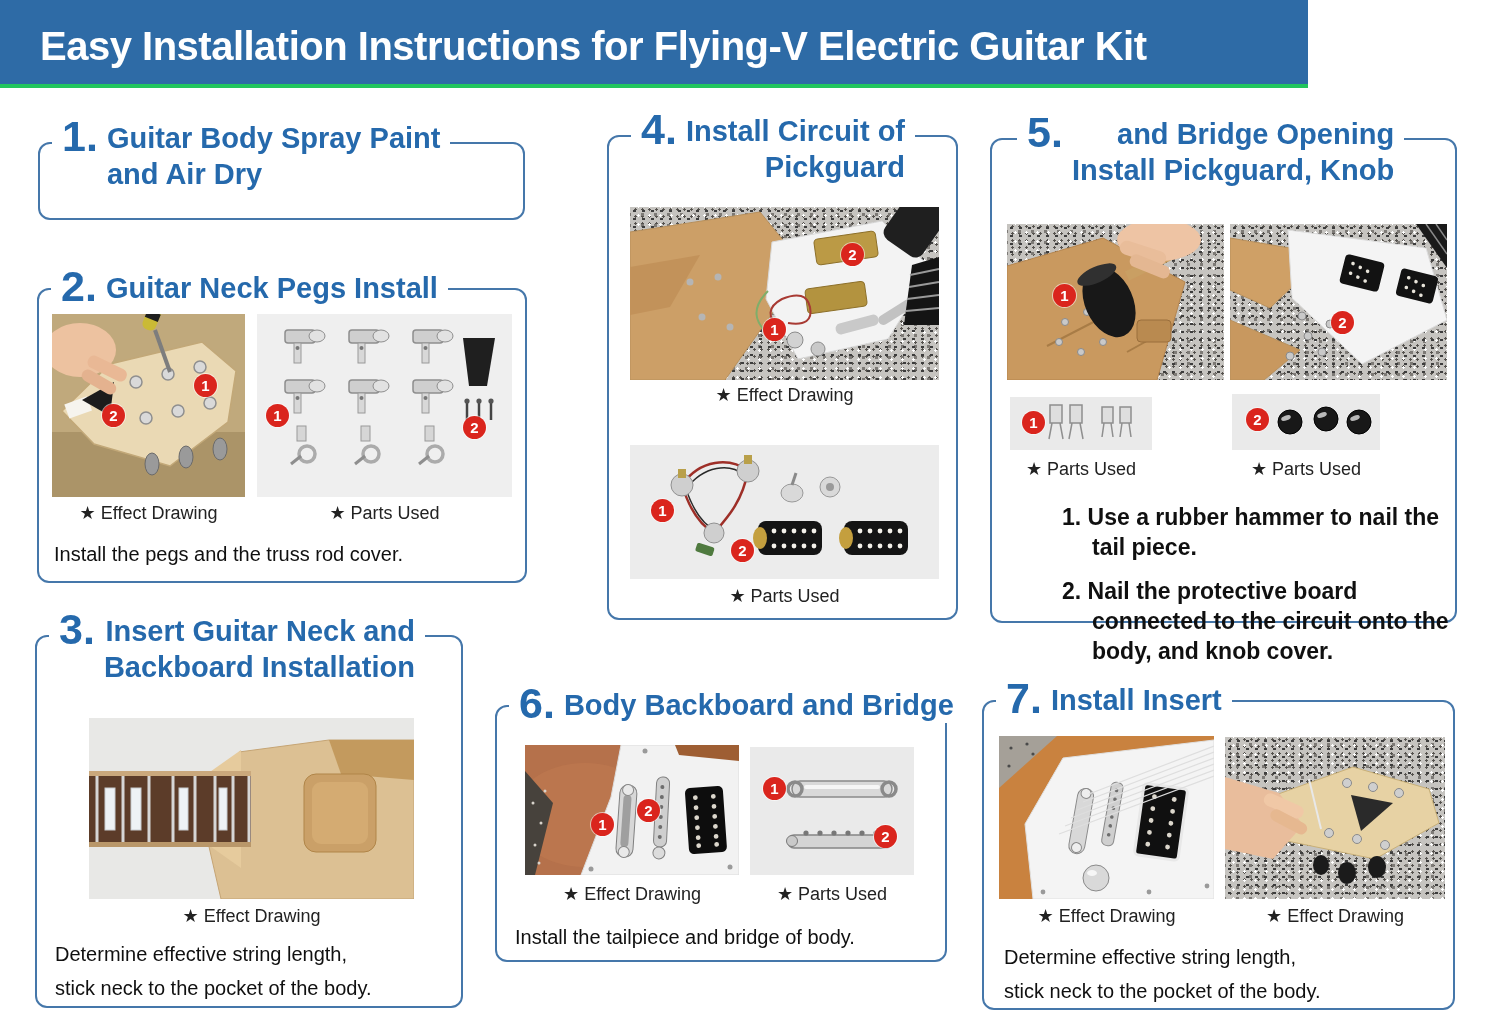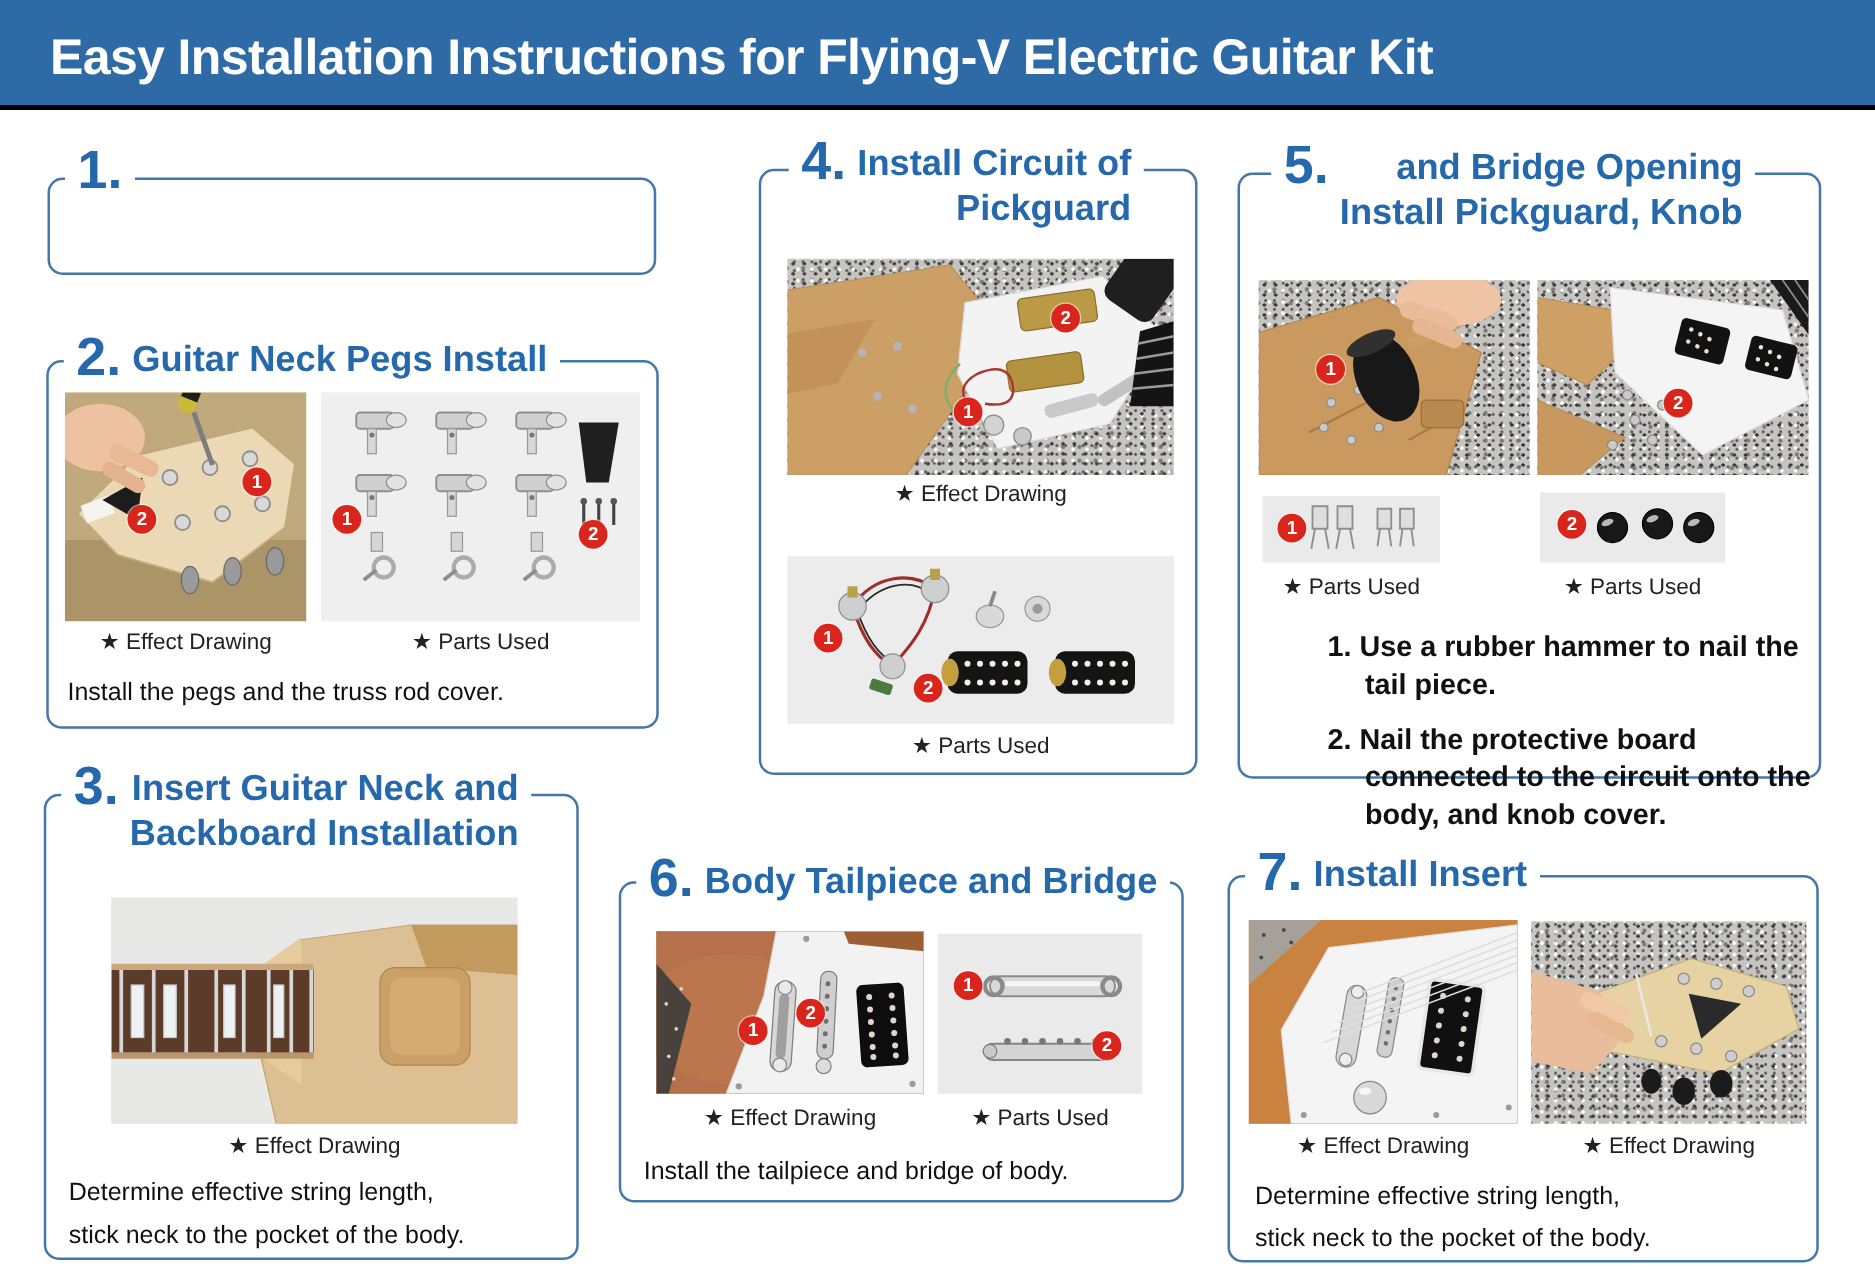--- a/index.html
+++ b/index.html
@@ -1,22 +1,22 @@
 <!DOCTYPE html>
 <html><head>
 <meta charset="utf-8">
 <style>
   * { margin:0; padding:0; box-sizing:border-box; }
   html,body { background:#ffffff; }
   body { font-family:"Liberation Sans", sans-serif; }
   #page { position:relative; width:1500px; height:1015px; background:#ffffff; overflow:hidden; }
 
   
-  #hdr { position:absolute; left:0; top:0; width:1500px; height:88px;
-         background:#2e6ba6; border-bottom:4px solid #000000; }
+  #hdr { position:absolute; left:0; top:0; width:1308px; height:88px;
+         background:#2e6ba6; border-bottom:4px solid #22c55e; }
   #hdr .t { position:absolute; left:40px; top:0; height:88px; line-height:92px;
             color:#fff; font-size:40px; font-weight:bold; letter-spacing:-0.5px; }
 
   
   .panel { position:absolute; border:2.5px solid #4577aa; border-radius:12px; background:#fff; }
   .head { position:absolute; display:flex; align-items:flex-start; gap:9px;
           background:#fff; padding:0 10px; color:#2569ac; white-space:nowrap; }
   .num { font-size:43px; font-weight:bold; line-height:40px; }
   .lines { padding-top:4px; }
   .lines.center { text-align:right; }
@@ -52,20 +52,24 @@
 
 <div id="page">
 
   <div id="hdr">
     <div class="t">Easy Installation Instructions for Flying-V Electric Guitar Kit</div>
   </div>
 
   <div class="panel" style="left:38px; top:142px; width:487px; height:78px;">
     <div class="head" style="left:12px; top:-28px;">
       <span class="num">1.</span>
+      <span class="lines">
+        <span class="ln">Guitar Body Spray Paint</span>
+        <span class="ln">and Air Dry</span>
+      </span>
     </div>
   </div>
 
   <div class="panel" style="left:37px; top:288px; width:490px; height:295px;">
     <div class="head" style="left:12px; top:-24px;">
       <span class="num">2.</span>
       <span class="lines">
         <span class="ln">Guitar Neck Pegs Install</span>
       </span>
     </div>
@@ -409,21 +413,21 @@
     <div class="steps" style="left:22px; top:362px;margin-left:48px;">
       <div class="step">1. Use a rubber hammer to nail the tail piece.</div>
       <div class="step">2. Nail the protective board connected to the circuit onto the body, and knob cover.</div>
     </div>
   </div>
 
   <div class="panel" style="left:495px; top:705px; width:452px; height:257px;">
     <div class="head" style="left:12px; top:-24px;">
       <span class="num">6.</span>
       <span class="lines">
-        <span class="ln">Body Tailpiece and Bridge</span>
+        <span class="ln">Body Backboard and Bridge</span>
       </span>
     </div>
 
     <div class="photo" style="left:28px; top:38px; width:214px; height:130px; background:#b5714b;">
       <svg viewBox="0 0 214 130">
         <rect width="214" height="130" fill="#b5714b"></rect>
         <ellipse cx="60" cy="70" rx="72" ry="52" fill="#c07a50" opacity="0.6"></ellipse>
         <polygon points="0,26 28,58 10,130 0,130" fill="#47423c"></polygon>
         <g fill="#d8d3cb">
             <circle cx="8" cy="58" r="1.5"></circle>

